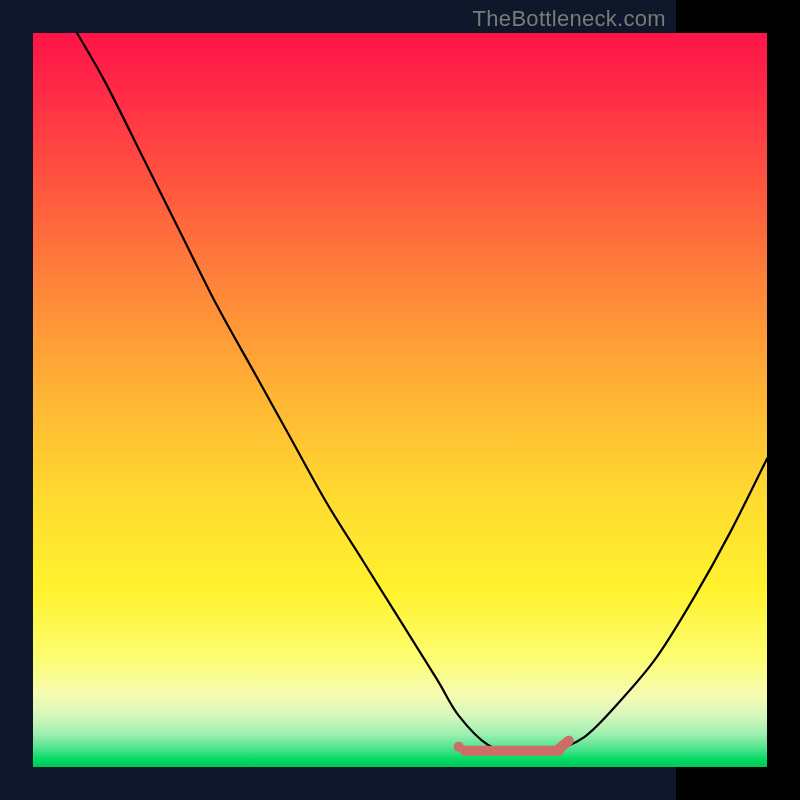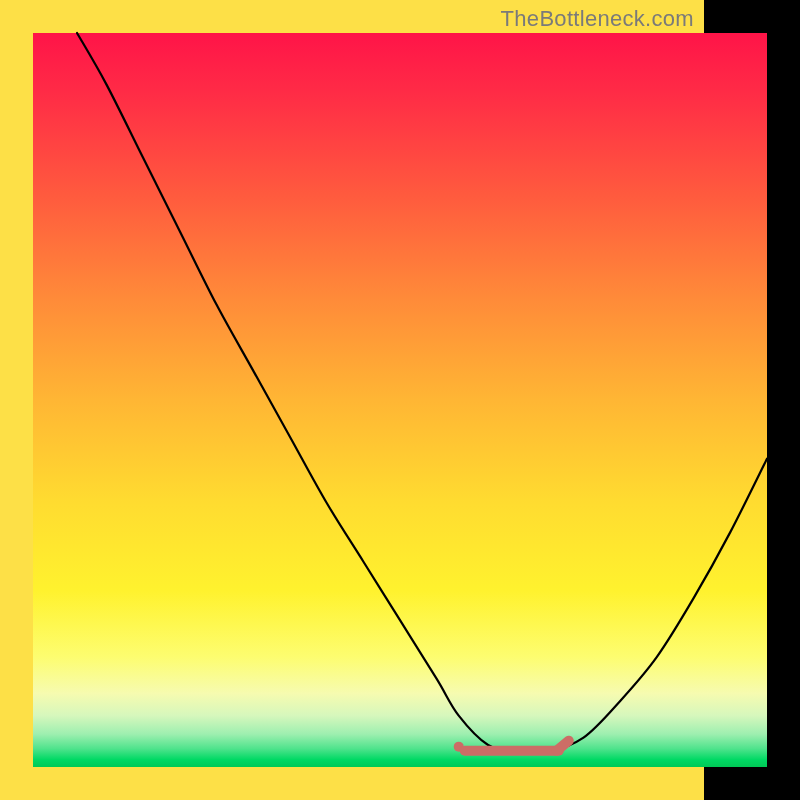--- a/index.html
+++ b/index.html
@@ -8,22 +8,21 @@
     width: 800px;
     height: 800px;
     background: #000;
     font-family: Arial, Helvetica, sans-serif;
     overflow: hidden;
   }
   .frame {
     position: relative;
     width: 676px;
     height: 800px;
-    background: #fde047;
-    padding-left: 28px;
+    background: #0f172a;
   }
   .plot {
     position: absolute;
     left: 33px;
     top: 33px;
     width: 734px;
     height: 734px;
     
     background: linear-gradient(
       to bottom,

